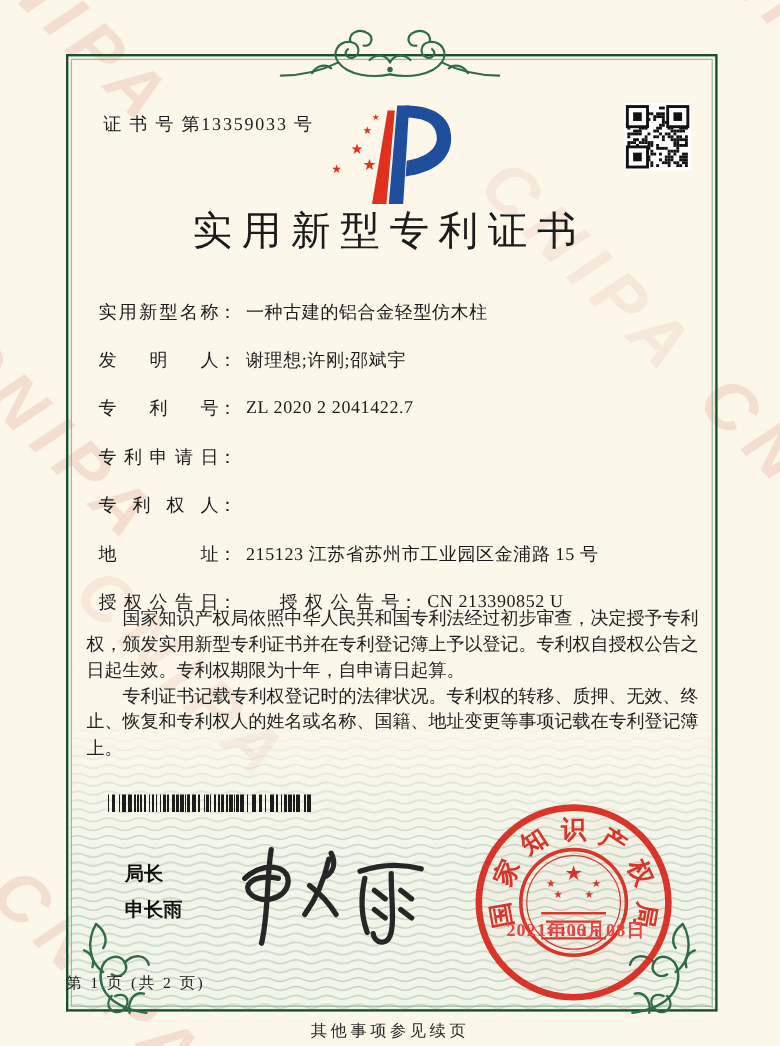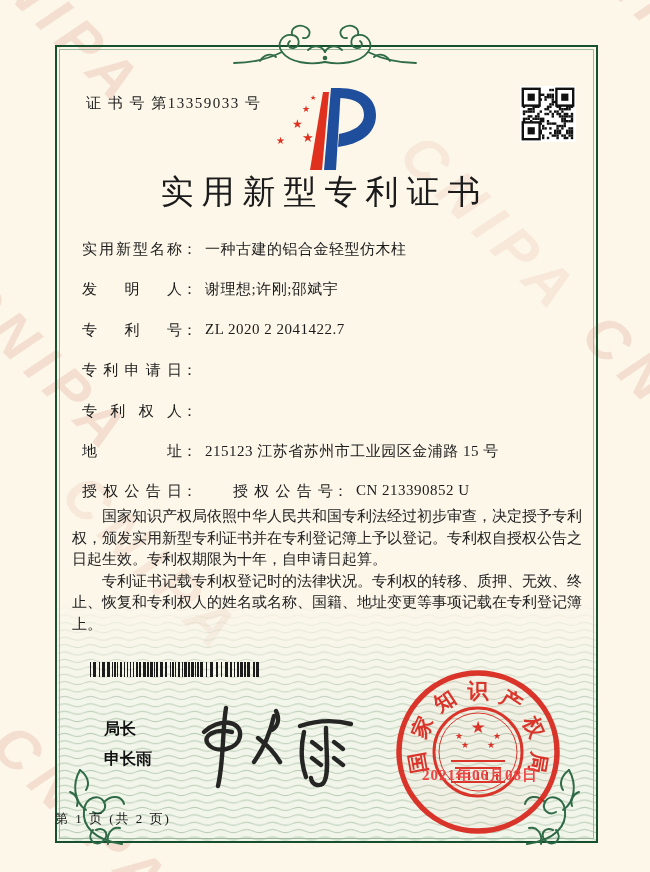--- a/index.html
+++ b/index.html
@@ -31,21 +31,21 @@
   
   .certno{position:absolute;left:86px;top:94px;font-size:15px;letter-spacing:1.5px;z-index:5;}
   .logo{position:absolute;left:274px;top:84px;z-index:5;}
   .qr{position:absolute;left:520px;top:86px;width:56px;height:56px;background:#fff;
       padding:0;z-index:5;}
   .title{position:absolute;left:55px;top:170px;width:539px;text-align:center;
          font-size:33px;font-weight:400;letter-spacing:8px;z-index:5;}
 
   
   .fields{position:absolute;left:82px;top:240px;width:490px;z-index:5;}
-  .frow{height:40.4px;display:flex;align-items:flex-start;font-size:15px;}
+  .frow{height:40.4px;display:flex;align-items:center;font-size:15px;}
   .flabel{display:inline-block;width:100px;text-align:justify;text-align-last:justify;
           letter-spacing:0;}
   .fcolon{margin:0 2px 0 0;}
   .fvalue{margin-left:6px;letter-spacing:0.5px;white-space:nowrap;}
   .fgap{width:34px;}
   .flabel.short{width:100px;}
 
   
   .legal{position:absolute;left:72px;top:506px;width:512px;z-index:5;
          font-size:15px;line-height:21.5px;color:#222;}
@@ -448,14 +448,15 @@
         <path d="M58,94 L112,94"></path>
         <path d="M62,101 L108,101"></path>
         <path d="M66,107 L66,113 M76,105 L76,113 M85,105 L85,113 M94,105 L94,113 M104,107 L104,113"></path>
         <path d="M58,115 L112,115"></path>
       </g>
     </g>
   </svg>
   <div class="sealdate">2021年06月08日</div>
 
   <div class="pageno">第 1 页 (共 2 页)</div>
+  <div class="note">其他事项参见续页</div>
 
 </div>
 
 </body></html>

